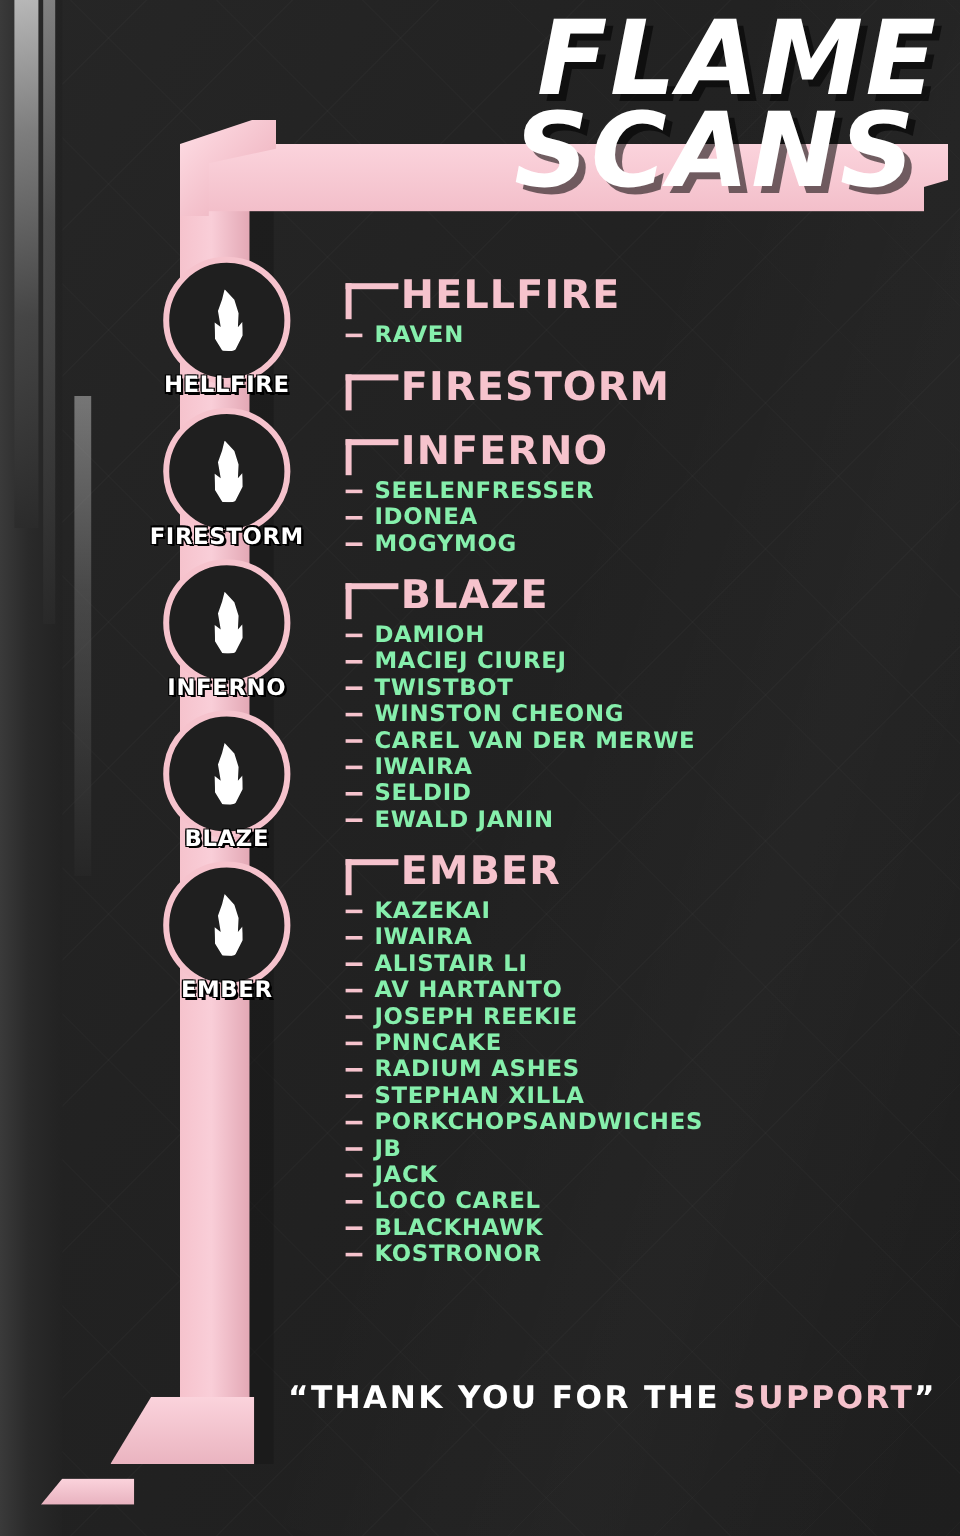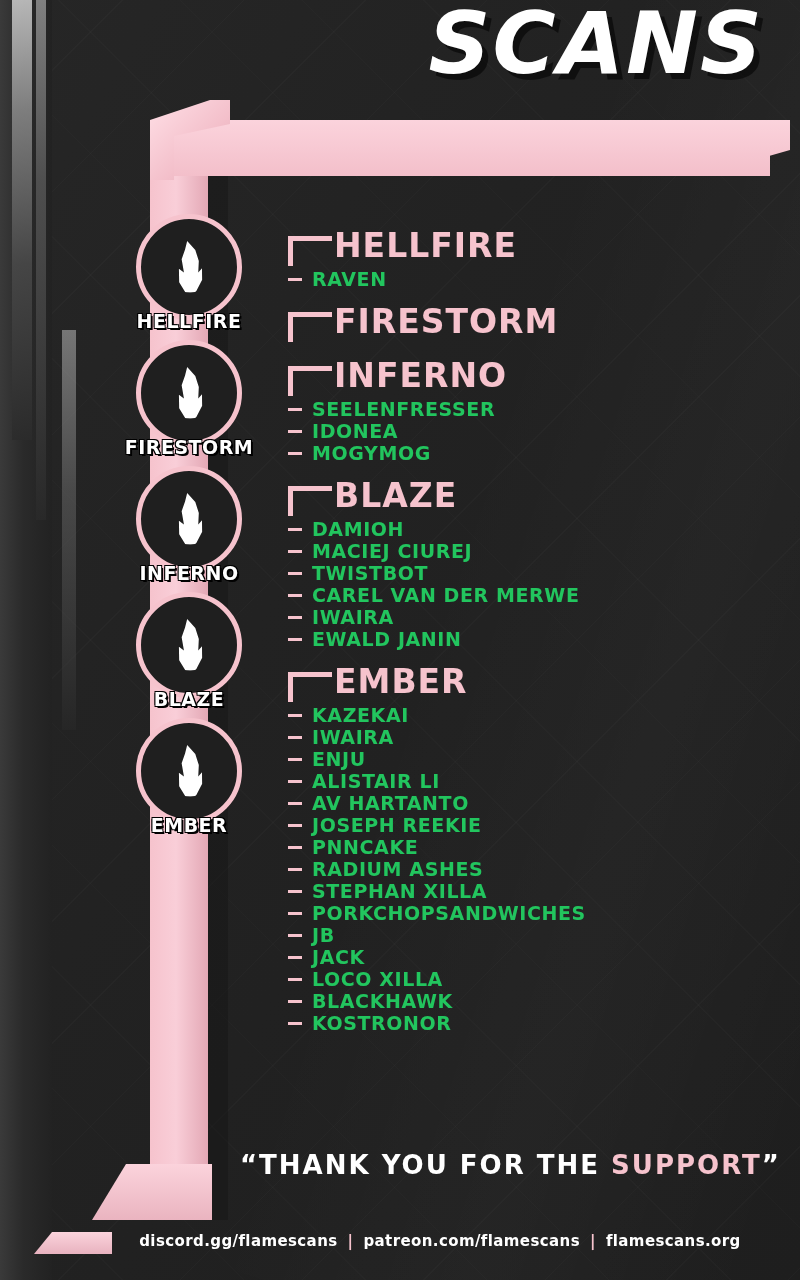--- a/index.html
+++ b/index.html
@@ -209,21 +209,21 @@
     width: 14px;
     height: 3px;
     background: #f6c3cd;
     margin-right: 10px;
     flex: none;
   }
   .member-name {
     font-family: "DejaVu Sans", sans-serif;
     font-weight: 700;
     font-size: 19px;
-    color: #22c55e;
+    color: #86efac;
     letter-spacing: .6px;
     white-space: nowrap;
   }
   .group-gap { height: 10px; }
 
   
   .thanks {
     position: absolute;
     left: 240px; top: 1150px;
     width: 540px;
@@ -265,20 +265,21 @@
 
   <div class="frame-vert"></div>
   <div class="frame-vert-shadow"></div>
   <div class="frame-top"></div>
   <div class="frame-top-right-taper"></div>
   <div class="frame-corner"></div>
   <div class="frame-bottom"></div>
   <div class="frame-bottom-line"></div>
 
   <div class="title-wrap">
+    <div class="title-line title-1">FLAME</div>
     <div class="title-line title-2">SCANS</div>
   </div>
 
   <div class="roles" id="roles">
       <div class="role">
         <div class="role-badge">
           <div class="flame"></div>
         </div>
         <div class="role-label">HELLFIRE</div>
       </div>
@@ -358,25 +359,33 @@
         <div class="member">
           <span class="dash"></span>
           <span class="member-name">MACIEJ CIUREJ</span>
         </div>
         <div class="member">
           <span class="dash"></span>
           <span class="member-name">TWISTBOT</span>
         </div>
         <div class="member">
           <span class="dash"></span>
+          <span class="member-name">WINSTON CHEONG</span>
+        </div>
+        <div class="member">
+          <span class="dash"></span>
           <span class="member-name">CAREL VAN DER MERWE</span>
         </div>
         <div class="member">
           <span class="dash"></span>
           <span class="member-name">IWAIRA</span>
+        </div>
+        <div class="member">
+          <span class="dash"></span>
+          <span class="member-name">SELDID</span>
         </div>
         <div class="member">
           <span class="dash"></span>
           <span class="member-name">EWALD JANIN</span>
         </div>
       </div>
       <div class="group-gap"></div>
       <div class="group">
         <div class="group-head">
           <div class="bracket"></div>
@@ -385,24 +394,20 @@
         <div class="member">
           <span class="dash"></span>
           <span class="member-name">KAZEKAI</span>
         </div>
         <div class="member">
           <span class="dash"></span>
           <span class="member-name">IWAIRA</span>
         </div>
         <div class="member">
           <span class="dash"></span>
-          <span class="member-name">ENJU</span>
-        </div>
-        <div class="member">
-          <span class="dash"></span>
           <span class="member-name">ALISTAIR LI</span>
         </div>
         <div class="member">
           <span class="dash"></span>
           <span class="member-name">AV HARTANTO</span>
         </div>
         <div class="member">
           <span class="dash"></span>
           <span class="member-name">JOSEPH REEKIE</span>
         </div>
@@ -425,32 +430,31 @@
         <div class="member">
           <span class="dash"></span>
           <span class="member-name">JB</span>
         </div>
         <div class="member">
           <span class="dash"></span>
           <span class="member-name">JACK</span>
         </div>
         <div class="member">
           <span class="dash"></span>
-          <span class="member-name">LOCO XILLA</span>
+          <span class="member-name">LOCO CAREL</span>
         </div>
         <div class="member">
           <span class="dash"></span>
           <span class="member-name">BLACKHAWK</span>
         </div>
         <div class="member">
           <span class="dash"></span>
           <span class="member-name">KOSTRONOR</span>
         </div>
       </div>
     </div>
 
   <div class="thanks">
     <span>“THANK YOU FOR THE </span><span class="accent">SUPPORT</span><span>”</span>
   </div>
 
-  <div class="links" id="links"><span class="link-item">discord.gg/flamescans</span><span class="sep">|</span><span class="link-item">patreon.com/flamescans</span><span class="sep">|</span><span class="link-item">flamescans.org</span></div>
 
 </div>
 
 </body></html>

